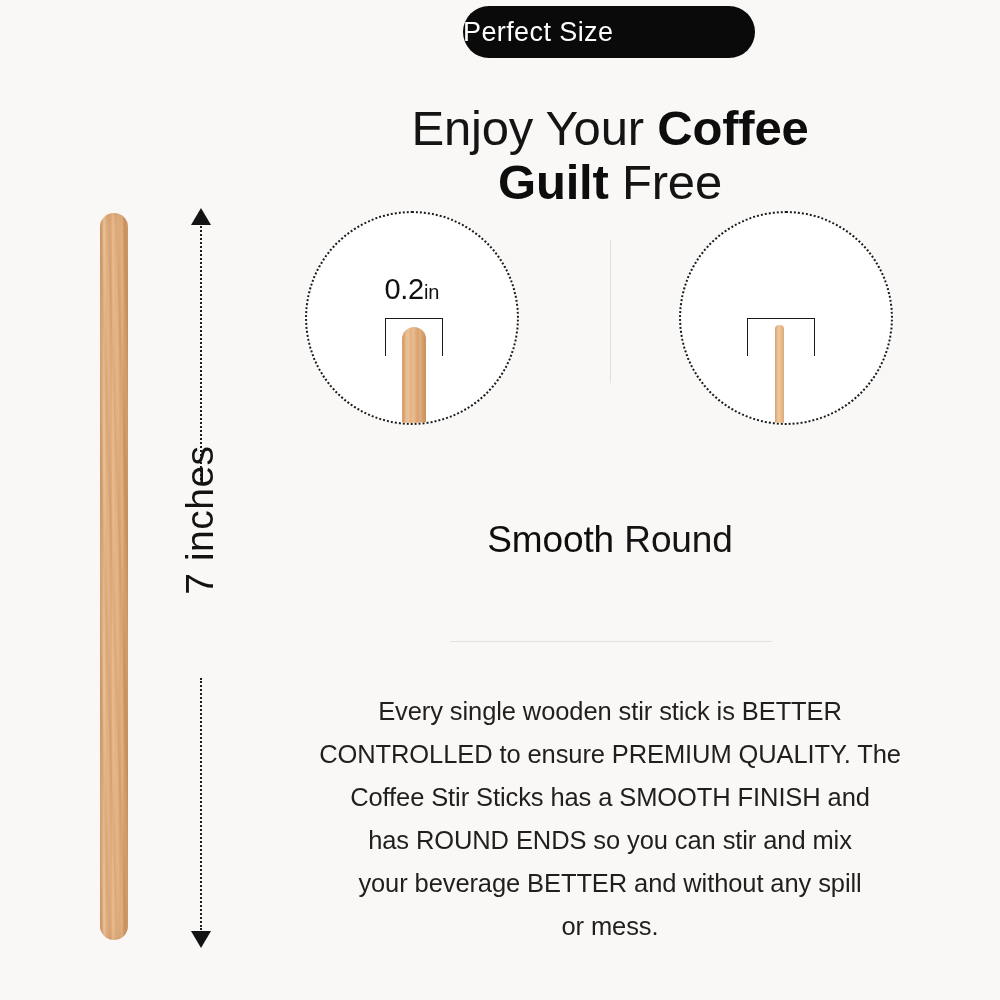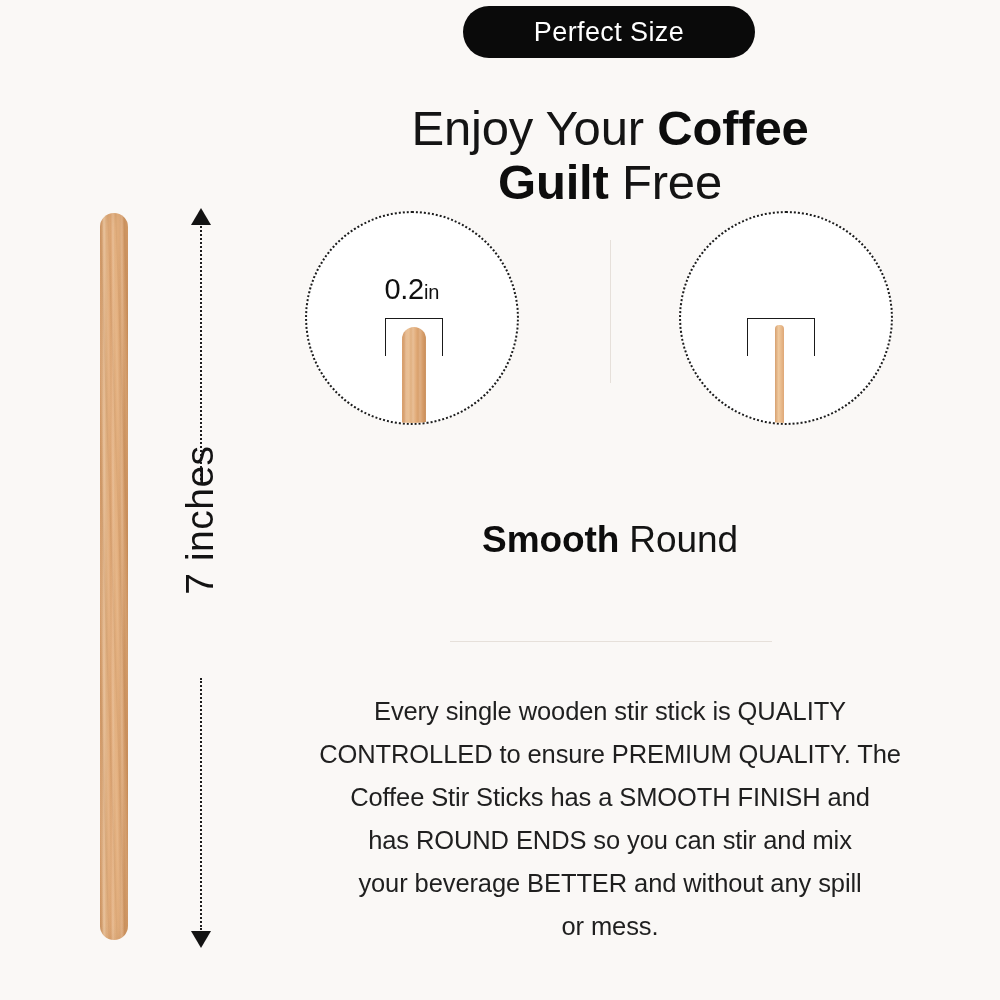--- a/index.html
+++ b/index.html
@@ -26,21 +26,21 @@
   .badge {
     position: absolute;
     left: 463px;
     top: 6px;
     width: 292px;
     height: 52px;
     background: #0a0a0a;
     border-radius: 26px;
     display: flex;
     align-items: center;
-    justify-content: center;
+    justify-content: flex-start;
   }
   .badge-label {
     color: #ffffff;
     font-size: 27px;
     font-weight: 400;
     letter-spacing: 0.4px;
     line-height: 1;
   }
 
   
@@ -213,21 +213,21 @@
     top: 518px;
     width: 620px;
     text-align: center;
     font-size: 37px;
     line-height: 44px;
     font-weight: 300;
     color: #141414;
     letter-spacing: -0.1px;
   }
   .subhead .sh-line { display: block; white-space: nowrap; }
-  .subhead b { font-weight: 700; color: #0d0d0d; }
+  .subhead b { font-weight: 400; color: #0d0d0d; }
 
   .hr-divider {
     position: absolute;
     left: 450px;
     top: 641px;
     width: 322px;
     height: 1px;
     background: #e6e0da;
   }
 
@@ -283,21 +283,21 @@
 
   <div class="circle-divider"></div>
 
   <div class="subhead">
     <span class="sh-line"><b>Smooth</b><span> Round</span></span>
   </div>
 
   <div class="hr-divider"></div>
 
   <div class="body-copy">
-    <span class="bc-line">Every single wooden stir stick is QUALITY</span>
+    <span class="bc-line">Every single wooden stir stick is BETTER</span>
     <span class="bc-line">CONTROLLED to ensure PREMIUM QUALITY. The</span>
     <span class="bc-line">Coffee Stir Sticks has a SMOOTH FINISH and</span>
     <span class="bc-line">has ROUND ENDS so you can stir and mix</span>
     <span class="bc-line">your beverage BETTER and without any spill</span>
     <span class="bc-line">or mess.</span>
   </div>
 
 </div>
 
 </body></html>

